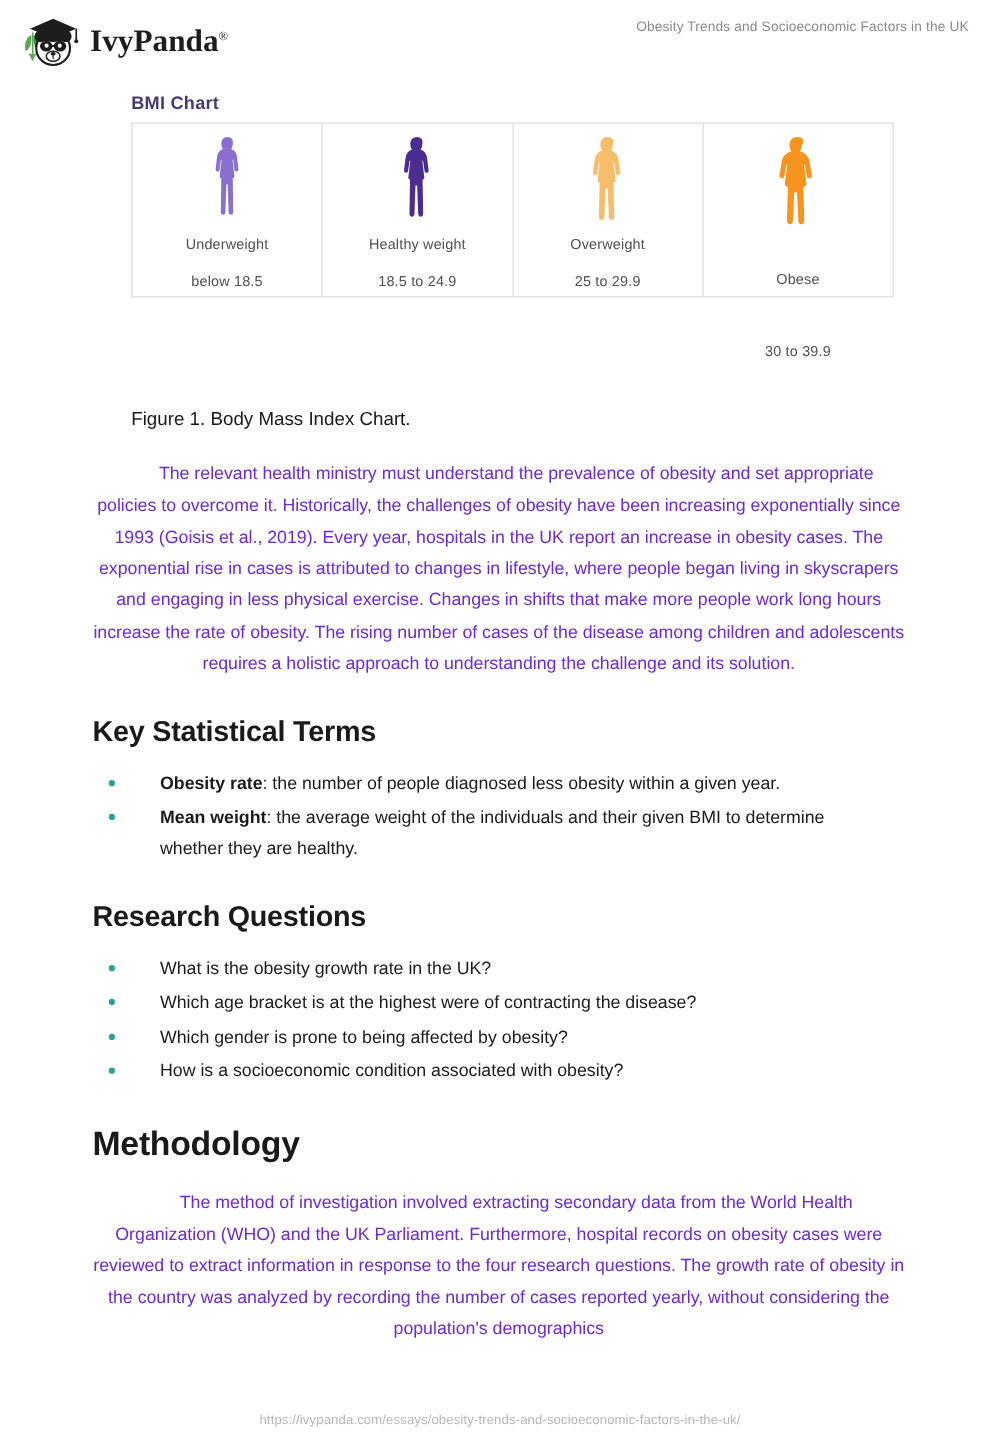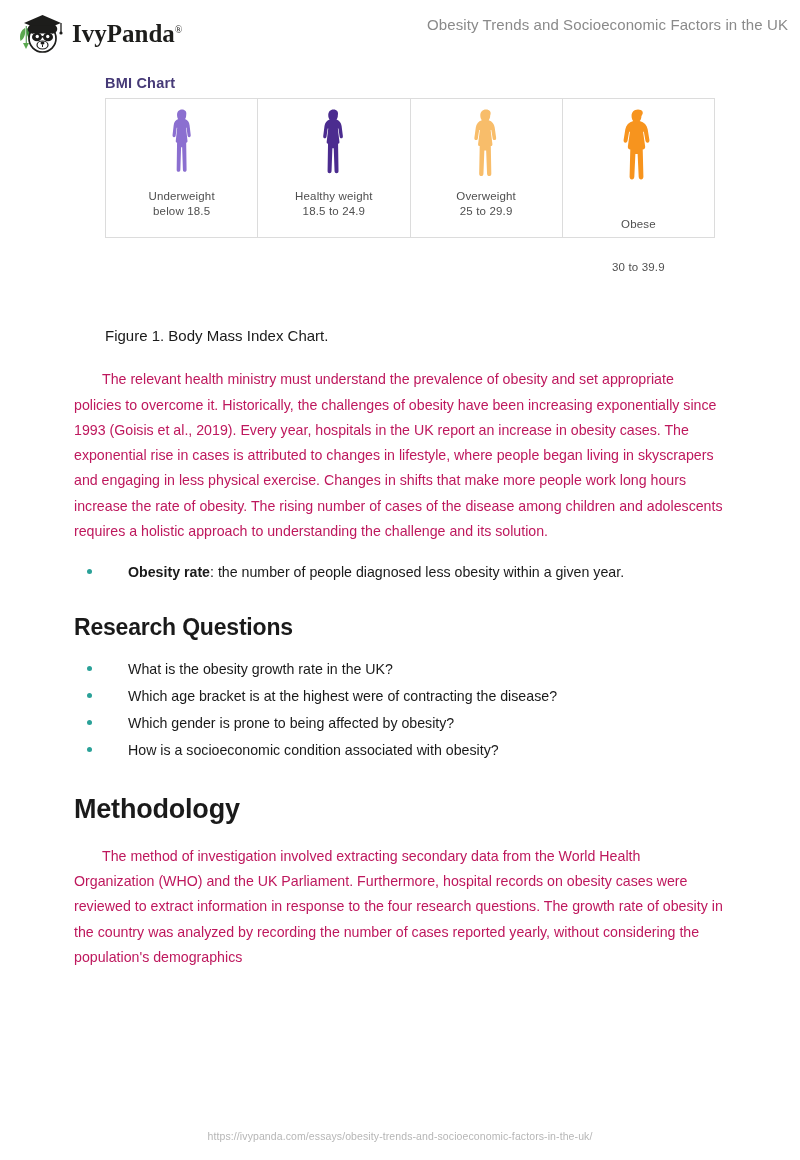--- a/index.html
+++ b/index.html
@@ -42,23 +42,23 @@
     line-height: 1;
     position: relative;
   }
   .brand-name sup {
     font-size: 10px;
     vertical-align: super;
     font-weight: normal;
   }
   .header-title {
     position: absolute;
-    right: 12px;
+    right: 25px;
     top: 16px;
-    font-size: 15px;
+    font-size: 11px;
     color: #8a8a8a;
     white-space: nowrap;
     letter-spacing: .1px;
   }
 
   
   .content {
     position: absolute;
     left: 0;
     top: 62px;
@@ -96,41 +96,41 @@
   .bmi-cell:last-child { border-right: none; gap: 28px; }
   .bmi-figure { height: 72px; display:flex; align-items:flex-end; }
   .bmi-figure svg { display:block; }
   .bmi-label {
     margin-top: 10px;
     font-size: 11.5px;
     color: #4f4f4f;
     letter-spacing: .15px;
   }
   .bmi-range {
-    margin-top: 3px;
+    margin-top: 18px;
     font-size: 11.5px;
     color: #4f4f4f;
     letter-spacing: .15px;
   }
 
   
   .fig-caption {
     margin: 233px 0 0 105px;
     width: 620px;
     font-size: 15px;
     line-height: 1.62;
     color: #1a1a1a;
   }
   p.body {
     margin: 19px 0 0 74px;
     width: 650px;
     font-size: 14.2px;
     line-height: 1.78;
-    color: #be185d;
-    text-align: left;
+    color: #6d28d9;
+    text-align: center;
   }
   p.body .indent { display: inline-block; width: 28px; }
 
   h2.heading {
     margin: 28px 0 0 74px;
     font-size: 23px;
     font-weight: bold;
     color: #1a1a1a;
     letter-spacing: -0.2px;
   }
@@ -263,25 +263,29 @@
       <div class="bmi-label">Obese</div>
       <div class="bmi-range">30 to 39.9</div>
     </div>
 
   </div>
 
   <div class="fig-caption">Figure 1. Body Mass Index Chart.</div>
 
   <p class="body"><span class="indent"></span><span>The relevant health ministry must understand the prevalence of obesity and set appropriate policies to overcome it. Historically, the challenges of obesity have been increasing exponentially since 1993 (Goisis et al., 2019). Every year, hospitals in the UK report an increase in obesity cases. The exponential rise in cases is attributed to changes in lifestyle, where people began living in skyscrapers and engaging in less physical exercise. Changes in shifts that make more people work long hours increase the rate of obesity. The rising number of cases of the disease among children and adolescents requires a holistic approach to understanding the challenge and its solution.</span></p>
 
+  <h2 class="heading">Key Statistical Terms</h2>
 
   <ul class="bullets tight">
     <li>
       <span class="dot"></span><b>Obesity rate</b><span>: the number of people diagnosed less obesity within a given year.</span>
     </li>
+    <li>
+      <span class="dot"></span><b>Mean weight</b><span>: the average weight of the individuals and their given BMI to determine whether they are healthy.</span>
+    </li>
   </ul>
 
   <h2 class="heading">Research Questions</h2>
 
   <ul class="bullets">
     <li>
       <span class="dot"></span><span>What is the obesity growth rate in the UK?</span>
     </li>
     <li>
       <span class="dot"></span><span>Which age bracket is at the highest were of contracting the disease?</span>

